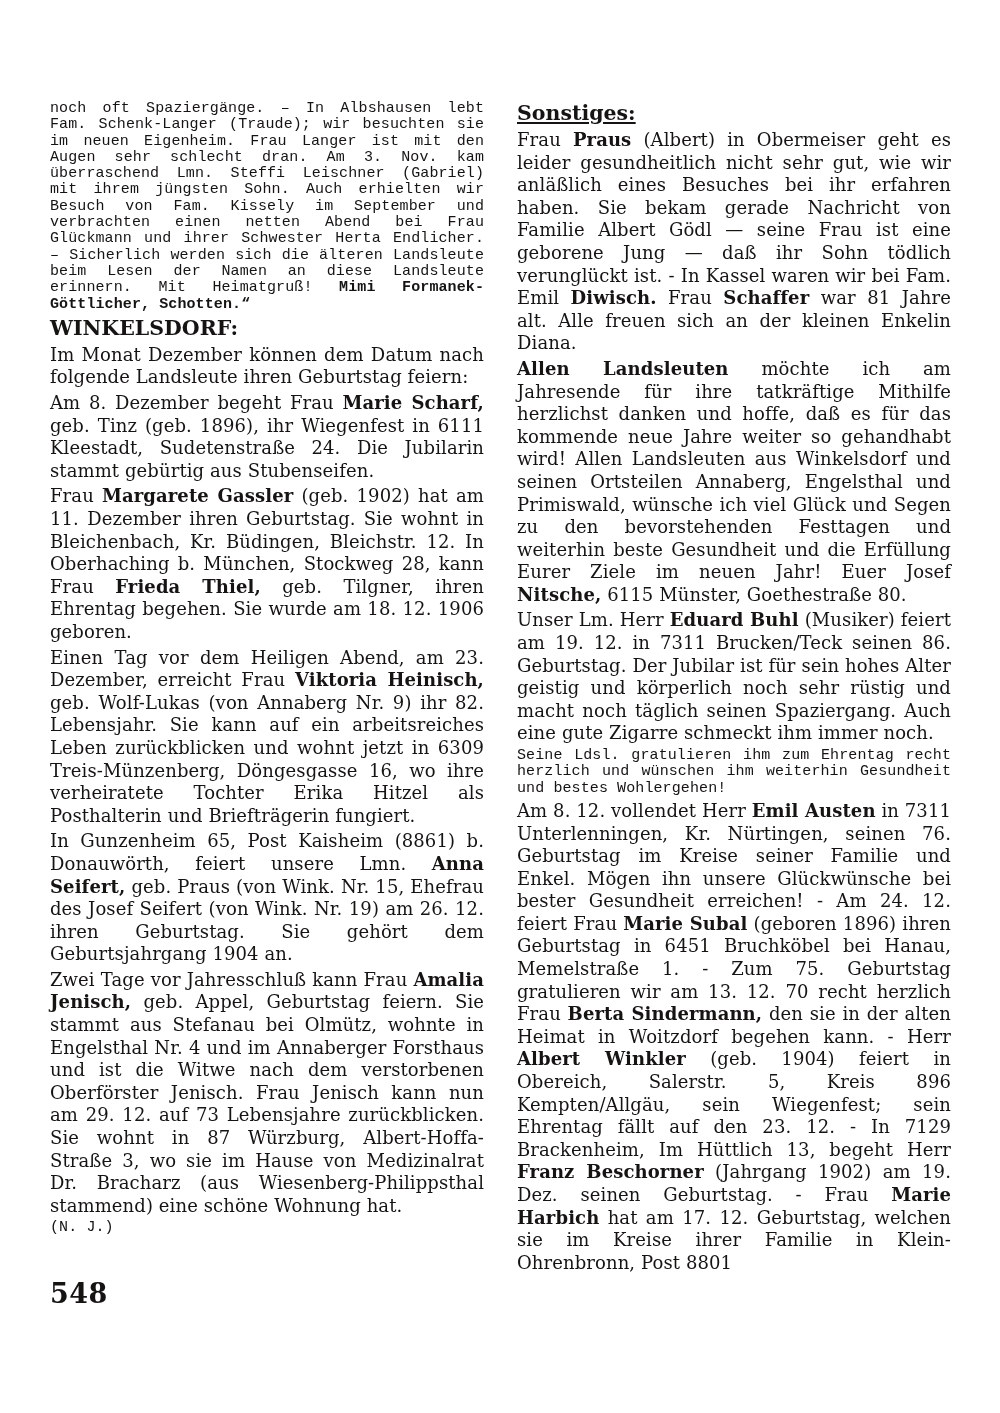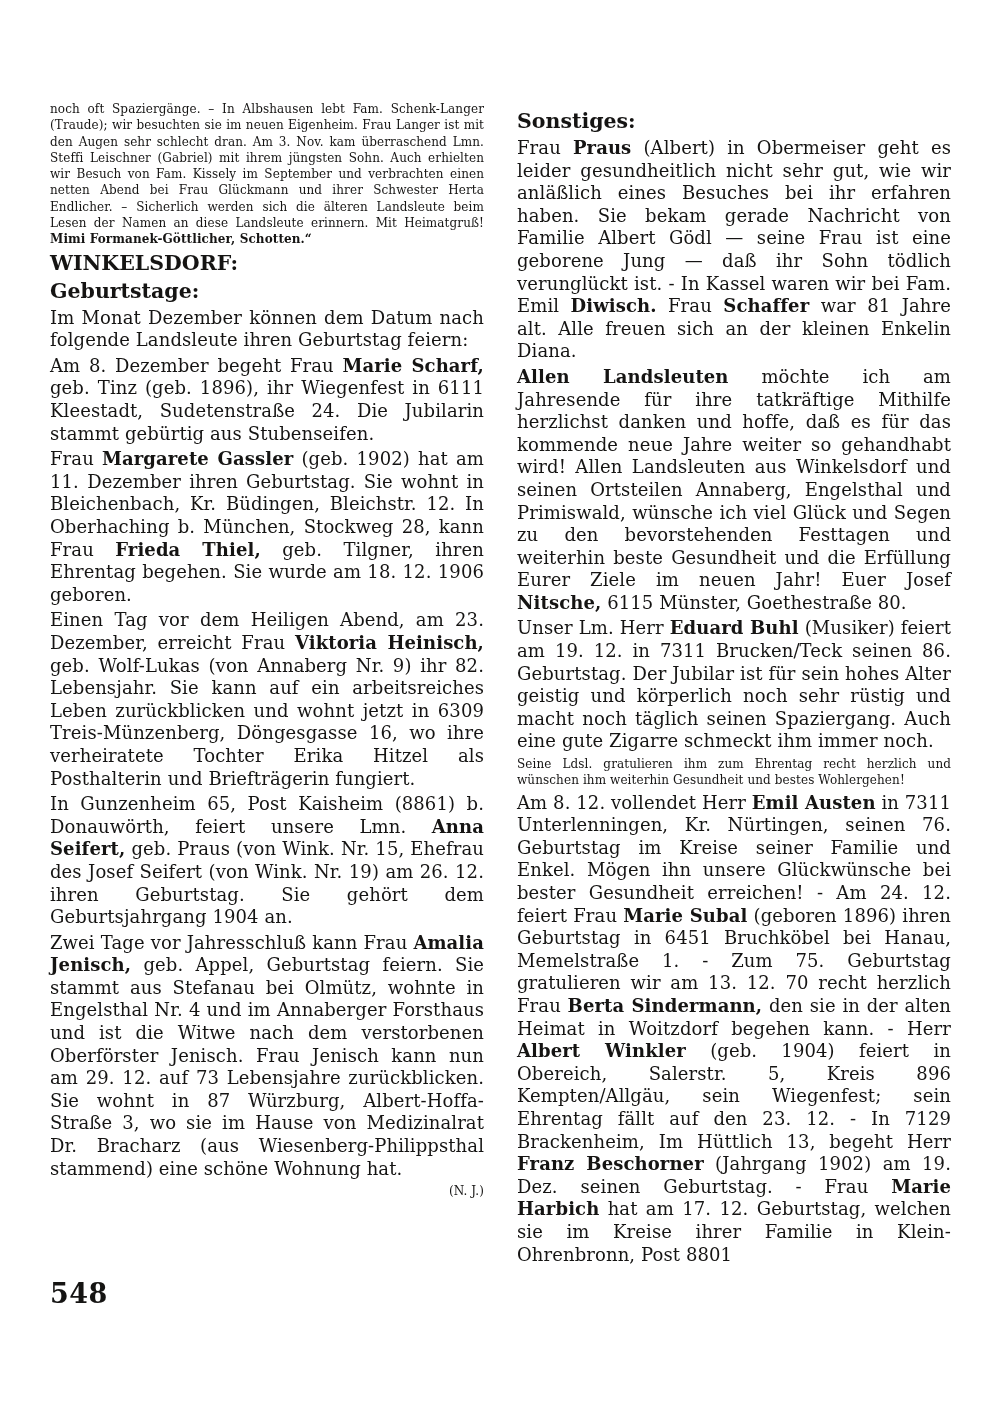--- a/index.html
+++ b/index.html
@@ -25,58 +25,57 @@
   }
   .col { width: 434px; }
   .col p { margin: 0 0 3px 0; }
   .para {
     font-size: 18px;
     line-height: 22.6px;
     text-align: justify;
     letter-spacing: 0.1px;
   }
   .small {
-    font-size: 12px;
+    font-size: 15px;
     line-height: 16.3px;
     text-align: justify;
     letter-spacing: 0.1px;
+    font-family: Liberation Mono, monospace;
   }
   .heading {
     font-size: 20.5px;
     line-height: 25px;
     font-weight: bold;
     margin: 17px 0 7px 0;
     text-align: left;
   }
-  .col > .heading:first-child { margin-top: 8px; }
+  .col > .heading:first-child { margin-top: 0; text-decoration: underline; }
   .heading + .heading { margin-top: 1px; }
   .b { font-weight: bold; }
   .sign {
     display: block;
-    text-align: right;
     margin-top: 1px;
   }
   .page-number {
     position: absolute;
     left: 50px;
     top: 1278px;
     font-size: 27px;
     font-weight: bold;
     letter-spacing: 0.5px;
   }
 </style>
 </head>
 <body>
 
 <div class="page">
   <div class="cols">
     <div class="col" id="col-left">
         <p class="small"><span>noch oft Spaziergänge. – In Albshausen lebt Fam. Schenk-Langer (Traude); wir besuchten sie im neuen Eigenheim. Frau Langer ist mit den Augen sehr schlecht dran. Am 3. Nov. kam überraschend Lmn. Steffi Leischner (Gabriel) mit ihrem jüngsten Sohn. Auch erhielten wir Besuch von Fam. Kissely im September und verbrachten einen netten Abend bei Frau Glückmann und ihrer Schwester Herta Endlicher. – Sicherlich werden sich die älteren Landsleute beim Lesen der Namen an diese Landsleute erinnern. Mit Heimatgruß! </span><span class="b">Mimi Formanek-Göttlicher, Schotten.“</span></p>
         <p class="heading"><span>WINKELSDORF:</span></p>
-        <p class="heading"><span>Geburtstage:</span></p>
         <p class="para"><span>Im Monat Dezember können dem Datum nach folgende Landsleute ihren Geburtstag feiern:</span></p>
         <p class="para"><span>Am 8. Dezember begeht Frau </span><span class="b">Marie Scharf,</span><span> geb. Tinz (geb. 1896), ihr Wiegenfest in 6111 Kleestadt, Sudetenstraße 24. Die Jubilarin stammt gebürtig aus Stubenseifen.</span></p>
         <p class="para"><span>Frau </span><span class="b">Margarete Gassler</span><span> (geb. 1902) hat am 11. Dezember ihren Geburtstag. Sie wohnt in Bleichenbach, Kr. Büdingen, Bleichstr. 12. In Oberhaching b. München, Stockweg 28, kann Frau </span><span class="b">Frieda Thiel,</span><span> geb. Tilgner, ihren Ehrentag begehen. Sie wurde am 18. 12. 1906 geboren.</span></p>
         <p class="para"><span>Einen Tag vor dem Heiligen Abend, am 23. Dezember, erreicht Frau </span><span class="b">Viktoria Heinisch,</span><span> geb. Wolf-Lukas (von Annaberg Nr. 9) ihr 82. Lebensjahr. Sie kann auf ein arbeitsreiches Leben zurückblicken und wohnt jetzt in 6309 Treis-Münzenberg, Döngesgasse 16, wo ihre verheiratete Tochter Erika Hitzel als Posthalterin und Briefträgerin fungiert.</span></p>
         <p class="para"><span>In Gunzenheim 65, Post Kaisheim (8861) b. Donauwörth, feiert unsere Lmn. </span><span class="b">Anna Seifert,</span><span> geb. Praus (von Wink. Nr. 15, Ehefrau des Josef Seifert (von Wink. Nr. 19) am 26. 12. ihren Geburtstag. Sie gehört dem Geburtsjahrgang 1904 an.</span></p>
         <p class="para"><span>Zwei Tage vor Jahresschluß kann Frau </span><span class="b">Amalia Jenisch,</span><span> geb. Appel, Geburtstag feiern. Sie stammt aus Stefanau bei Olmütz, wohnte in Engelsthal Nr. 4 und im Annaberger Forsthaus und ist die Witwe nach dem verstorbenen Oberförster Jenisch. Frau Jenisch kann nun am 29. 12. auf 73 Lebensjahre zurückblicken. Sie wohnt in 87 Würzburg, Albert-Hoffa-Straße 3, wo sie im Hause von Medizinalrat Dr. Bracharz (aus Wiesenberg-Philippsthal stammend) eine schöne Wohnung hat.</span></p>
         <p class="small"><span class="sign">(N. J.)</span></p>
       </div>
     <div class="col" id="col-right">
         <p class="heading"><span>Sonstiges:</span></p>

